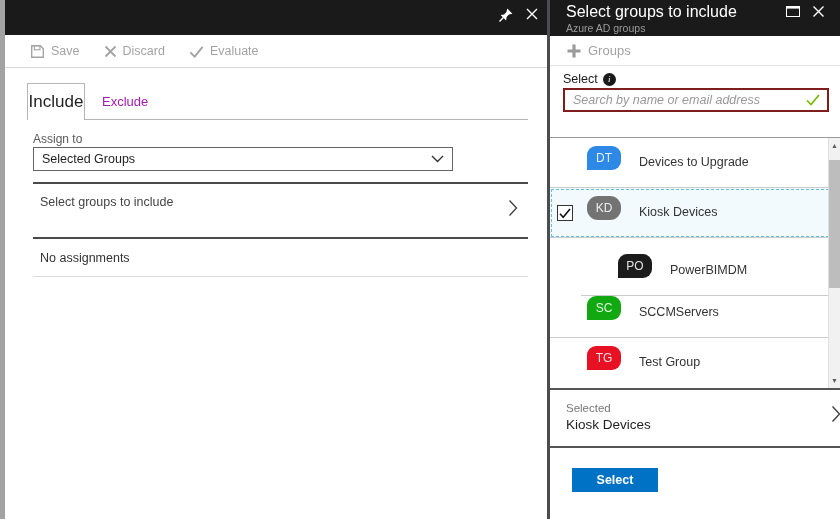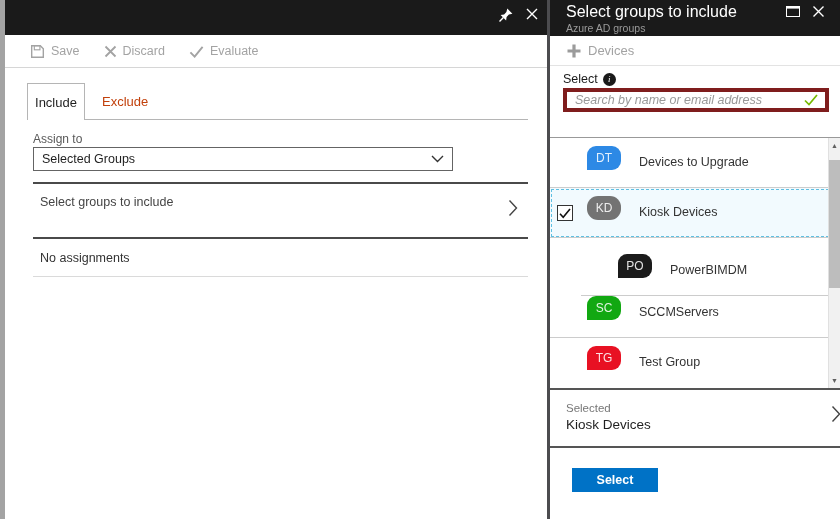--- a/index.html
+++ b/index.html
@@ -15,22 +15,22 @@
   .close-icon-left { left:520px; }
 
   .toolbar { position:absolute; left:0; top:35px; width:100%; height:33px; background:#fff; border-bottom:1px solid #d6d6d6; display:flex; align-items:center; padding-left:25px; }
   .tb-btn { display:flex; align-items:center; gap:6px; color:#a3a3a3; font-size:12.5px; margin-right:24px; cursor:default; }
   .tb-btn svg { display:block; }
 
   .content { position:absolute; left:0; top:68px; width:100%; bottom:0; }
 
   .tabs { position:absolute; left:22px; top:15px; width:501px; height:37px; }
   .tab-underline { position:absolute; left:58px; right:0; bottom:0; height:1px; background:#b5b5b5; }
-  .tab-active { position:absolute; left:0; top:0; width:58px; height:37px; background:#fff; border:1px solid #b5b5b5; border-bottom:none; color:#1f1f1f; font-size:13px; display:flex; align-items:center; justify-content:center; }
-  .tab-inactive { position:absolute; left:75px; top:0; height:36px; color:#c2410c; font-size:13px; display:flex; align-items:center; cursor:pointer; }
+  .tab-active { position:absolute; left:0; top:0; width:58px; height:37px; background:#fff; border:1px solid #b5b5b5; border-bottom:none; color:#1f1f1f; font-size:17px; display:flex; align-items:center; justify-content:center; }
+  .tab-inactive { position:absolute; left:75px; top:0; height:36px; color:#a21caf; font-size:13px; display:flex; align-items:center; cursor:pointer; }
 
   .assign-label { position:absolute; left:28px; top:64px; font-size:12px; color:#595959; }
   .dropdown { position:absolute; left:28px; top:79px; width:420px; height:24px; border:1px solid #646464; background:#fff; display:flex; align-items:center; padding:0 8px; cursor:pointer; }
   .dropdown-value { font-size:12.5px; color:#1f1f1f; flex:1; }
 
   .hr-dark1 { position:absolute; left:28px; top:114px; width:495px; height:2px; background:#4a4a4a; }
   .link-row { position:absolute; left:28px; top:121px; width:495px; height:48px; cursor:pointer; }
   .link-row-label { position:absolute; left:7px; top:6px; font-size:12.5px; color:#444; }
   .link-row .chev-right { position:absolute; right:10px; top:10px; }
   .hr-dark2 { position:absolute; left:28px; top:169px; width:495px; height:2px; background:#4a4a4a; }
@@ -48,21 +48,21 @@
   .max-icon { position:absolute; left:236px; top:6px; width:14px; height:11px; cursor:pointer; }
   .close-icon-right { position:absolute; left:262px; top:5px; width:13px; height:13px; cursor:pointer; }
 
   .invite-bar { position:absolute; left:0; top:36px; width:100%; height:30px; border-bottom:1px solid #e3e3e3; display:flex; align-items:center; padding-left:17px; }
   .invite-btn { display:flex; align-items:center; gap:7px; color:#a3a3a3; font-size:13px; cursor:default; }
 
   .select-label-row { position:absolute; left:13px; top:72px; display:flex; align-items:center; gap:5px; }
   .select-label { font-size:12.5px; color:#1a1a1a; }
   .info-icon { width:13px; height:13px; border-radius:50%; background:#1a1a1a; color:#fff; font-size:9px; font-style:italic; font-family:"Liberation Serif",serif; display:flex; align-items:center; justify-content:center; cursor:default; }
 
-  .search-box { position:absolute; left:13px; top:88px; width:266px; height:24px; border:4px solid #7f1d1d; background:#fff; display:flex; align-items:center; }
+  .search-box { position:absolute; left:13px; top:88px; width:266px; height:24px; border:2px solid #7f1d1d; background:#fff; display:flex; align-items:center; }
   .search-input { flex:1; border:none; outline:none; font-family:"Liberation Sans",sans-serif; font-size:12.5px; font-style:italic; color:#666; padding:0 8px; background:transparent; }
   .search-input::placeholder { color:#999; font-style:italic; }
   .search-check { margin-right:7px; }
 
   .group-list { position:absolute; left:0; top:137px; width:100%; height:253px; border-top:1px solid #999; border-bottom:2px solid #555; background:#fff; }
   .group-row { position:absolute; left:0; width:100%; height:50px; border-bottom:1px solid #ccc; cursor:pointer; }
   .group-row:nth-of-type(5) { border-bottom:none; }
   .avatar { position:absolute; left:37px; top:8px; width:34px; height:24px; border-radius:9px 9px 9px 0; color:rgba(255,255,255,0.87); font-size:12px; display:flex; align-items:center; justify-content:center; }
   .group-name { position:absolute; left:89px; top:17px; font-size:12.5px; color:#333; }
   .row-selected { background:#f2fafe; outline:1px dashed #5fc0e2; outline-offset:-2px; }
@@ -182,21 +182,21 @@
       </span>
     </header>
 
     <div class="invite-bar">
       <span class="invite-btn">
         <span>
           <svg width="14" height="14" viewBox="0 0 14 14">
               <path d="M7 0.5 V13.5 M0.5 7 H13.5" stroke="#9b9b9b" stroke-width="3.2"></path>
             </svg>
         </span>
-        <span>Devices</span>
+        <span>Groups</span>
       </span>
     </div>
 
     <div class="select-label-row">
       <span class="select-label">Select</span>
       <span class="info-icon">i</span>
     </div>
 
     <div class="search-box">
       <input class="search-input" type="text" placeholder="Search by name or email address" style="">

